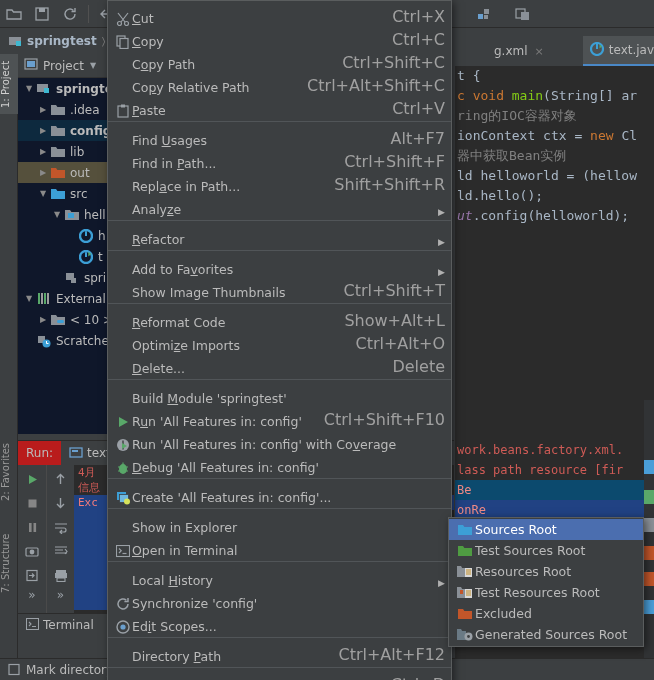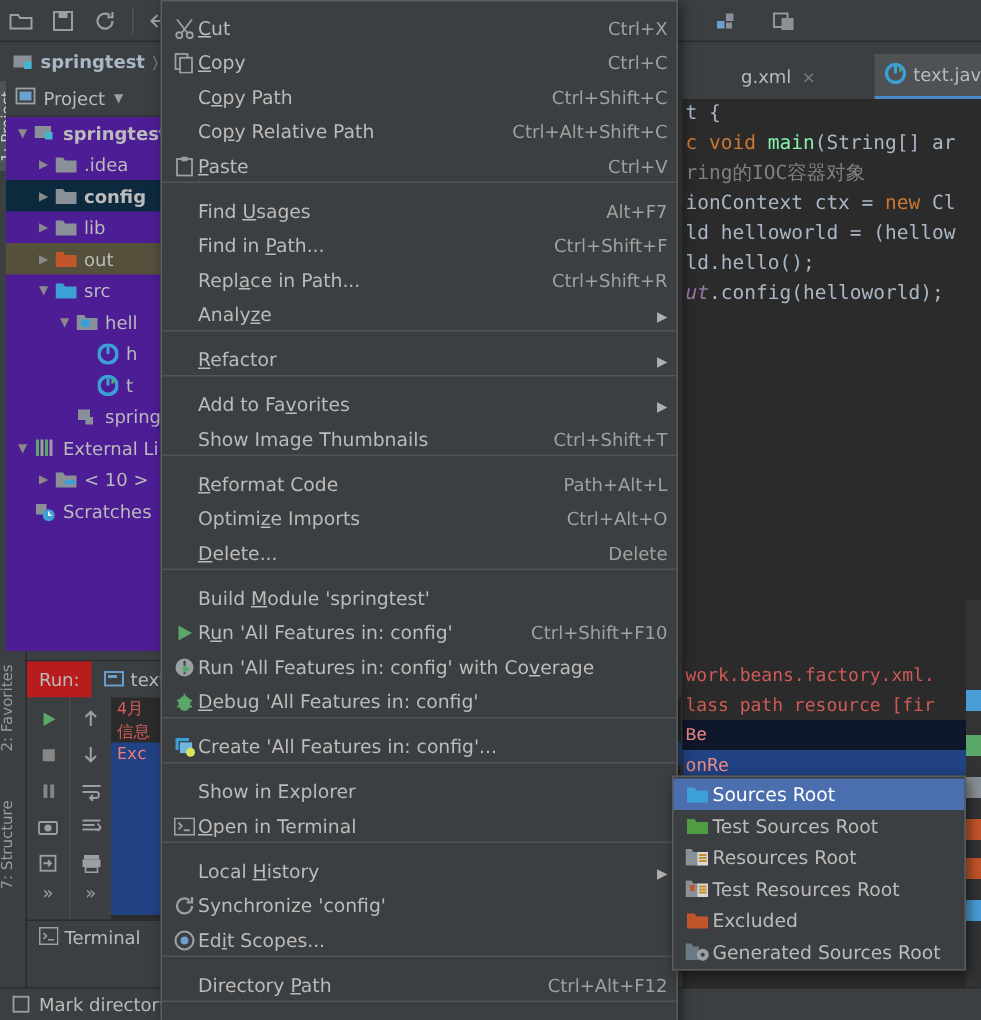--- a/index.html
+++ b/index.html
@@ -43,22 +43,22 @@
     position: absolute; left: 0; width: 18px;
     writing-mode: vertical-rl; text-orientation: mixed;
     transform: rotate(180deg);
     font-size: 10px; color: #9a9a9a; padding: 4px 0;
     text-align: center; white-space: nowrap;
   }
   .vtab.active { background: #4e5254; color: #d0d0d0; }
 
   
   .proj-panel {
-    position: absolute; left: 4px; top: 54px; width: 164px; height: 380px;
-    background: #4c1d95;
+    position: absolute; left: 18px; top: 54px; width: 164px; height: 380px;
+    background: #0f172a;
   }
   .proj-header {
     height: 24px; display: flex; align-items: center; padding-left: 6px;
     background: #3c3f41; border-bottom: 1px solid #323232;
   }
   .proj-header .ttl { font-size: 12px; color: #bbbbbb; margin-left: 5px; }
   .caret-dn { margin-left: 6px; color: #9aa0a6; font-size: 8px; }
 
   .tree { position: absolute; top: 24px; left: 0; right: 0; bottom: 0; overflow: hidden; }
   .trow {
@@ -119,39 +119,39 @@
     font-size: 12px; color: #bbbbbb; position: relative; margin-left: 32px;
   }
   .etab.active { background: #4e5254; border-bottom: 2px solid #4a88c7; }
   .etab .x { color: #7a7a7a; font-size: 11px; margin-left: 2px; }
   .code {
     position: absolute; top: 38px; left: 0; right: 0; bottom: 0;
     background: #2b2b2b; font-family: "DejaVu Sans Mono","Liberation Mono",monospace;
     font-size: 13px; line-height: 20px; padding-left: 2px; overflow: hidden; white-space: nowrap;
   }
   .k { color: #cc7832; }
-  .kf { color: #86efac; }
+  .kf { color: #84cc16; }
   .cm { color: #808080; }
   .pl { color: #a9b7c6; }
   .it { color: #9876aa; font-style: italic; }
   .gut { position:absolute; left:0; top:38px; bottom:0; width:2px; background:#313335; }
 
   
   .ctx {
     position: absolute; left: 107px; top: 0px; width: 345px;
     background: #3c3f41; border: 1px solid #5a5d5e; box-shadow: 2px 2px 8px rgba(0,0,0,.5);
     padding: 2px 0; z-index: 50;
   }
   .mi {
     display: flex; align-items: flex-end; height: 23px; padding: 0 6px;
     font-size: 12.5px; color: #bbbbbb; position: relative;
   }
   .mi-ico { width: 18px; flex: 0 0 18px; display:flex;align-items:center;justify-content:center; }
   .mi-lbl { flex: 1; white-space: nowrap; }
-  .mi-acc { color: #a0a0a0; font-size: 12px; margin-left: 14px; white-space: nowrap; }
+  .mi-acc { color: #a0a0a0; font-size: 16px; margin-left: 14px; white-space: nowrap; }
   .mi-arrow { margin-left: 10px; color: #b0b0b0; font-size: 9px; }
   .msep { height: 1px; background: #515558; margin: 3px 0; }
   .u { text-decoration: underline; }
 
   
   .submenu {
     position: absolute; left: 448px; top: 517px; width: 196px;
     background: #3c3f41; border: 1px solid #5a5d5e; box-shadow: 2px 2px 8px rgba(0,0,0,.5);
     padding: 1px 0; z-index: 60;
   }
@@ -408,30 +408,31 @@
         <span>text.java</span>
         <span class="x">×</span>
       </div>
     </div>
     <div class="gut"></div>
     <div class="code" id="code">
         <div><span class="pl">t {</span></div>
         <div><span class="k">c </span><span class="k">void </span><span class="kf">main</span><span class="pl">(String[] ar</span></div>
         <div><span class="cm">ring的IOC容器对象</span></div>
         <div><span class="pl">ionContext ctx = </span><span class="k">new </span><span class="pl">Cl</span></div>
+        <div><span class="cm">器中获取Bean实例</span></div>
         <div><span class="pl">ld helloworld = (hellow</span></div>
         <div><span class="pl">ld.hello();</span></div>
         <div><span class="it">ut</span><span class="pl">.config(helloworld);</span></div>
       </div>
   </div>
 
   <div style="position:absolute;left:455px;top:440px;width:189px;height:218px;background:#2b2b2b;font-family:'DejaVu Sans Mono','Liberation Mono',monospace;font-size:12px;overflow:hidden;" id="rconsole">
       <div style="line-height: 20px; padding-left: 2px; white-space: nowrap; color: rgb(207, 91, 86);">work.beans.factory.xml.</div>
       <div style="line-height: 20px; padding-left: 2px; white-space: nowrap; color: rgb(207, 91, 86);">lass path resource [fir</div>
-      <div style="line-height: 20px; padding-left: 2px; white-space: nowrap; background: #0f172a; color: rgb(240, 138, 133); font-family: Liberation Mono, monospace;">Be</div>
+      <div style="line-height: 20px; padding-left: 2px; white-space: nowrap; background: #0c4a6e; color: rgb(240, 138, 133);">Be</div>
       <div style="line-height: 20px; padding-left: 2px; white-space: nowrap; background: rgb(33, 66, 131); color: rgb(240, 138, 133);">onRe</div>
       <div style="line-height: 20px; padding-left: 2px; white-space: nowrap; background: rgb(33, 66, 131); color: rgb(240, 138, 133);">onRe</div>
       <div style="line-height: 20px; padding-left: 2px; white-space: nowrap; background: rgb(33, 66, 131); color: rgb(240, 138, 133);">nDef</div>
       <div style="line-height: 20px; padding-left: 2px; white-space: nowrap; background: rgb(33, 66, 131); color: rgb(240, 138, 133);">nDef</div>
       <div style="line-height: 20px; padding-left: 2px; white-space: nowrap; background: rgb(33, 66, 131); color: rgb(240, 138, 133);">nDef</div>
     </div>
 
   <div class="marker-col">
     <div class="mk" style="top:60px;background:#4a9ed8;"></div>
     <div class="mk" style="top:90px;background:#59a869;"></div>
@@ -591,21 +592,21 @@
         <span class="mi-acc">Alt+F7</span>
       </div>
       <div class="mi">
         <span class="mi-ico"></span>
         <span class="mi-lbl">Find in <span class="u">P</span>ath...</span>
         <span class="mi-acc">Ctrl+Shift+F</span>
       </div>
       <div class="mi">
         <span class="mi-ico"></span>
         <span class="mi-lbl">Repl<span class="u">a</span>ce in Path...</span>
-        <span class="mi-acc">Ctrl+Shift+R</span>
+        <span class="mi-acc">Shift+Shift+R</span>
       </div>
       <div class="mi">
         <span class="mi-ico"></span>
         <span class="mi-lbl">Analy<span class="u">z</span>e</span>
         <span class="mi-arrow">▶</span>
       </div>
       <div class="msep"></div>
       <div class="mi">
         <span class="mi-ico"></span>
         <span class="mi-lbl"><span class="u">R</span>efactor</span>
@@ -619,21 +620,21 @@
       </div>
       <div class="mi">
         <span class="mi-ico"></span>
         <span class="mi-lbl">Show Image Thumbnails</span>
         <span class="mi-acc">Ctrl+Shift+T</span>
       </div>
       <div class="msep"></div>
       <div class="mi">
         <span class="mi-ico"></span>
         <span class="mi-lbl"><span class="u">R</span>eformat Code</span>
-        <span class="mi-acc">Path+Alt+L</span>
+        <span class="mi-acc">Show+Alt+L</span>
       </div>
       <div class="mi">
         <span class="mi-ico"></span>
         <span class="mi-lbl">Optimi<span class="u">z</span>e Imports</span>
         <span class="mi-acc">Ctrl+Alt+O</span>
       </div>
       <div class="mi">
         <span class="mi-ico"></span>
         <span class="mi-lbl"><span class="u">D</span>elete...</span>
         <span class="mi-acc">Delete</span>

